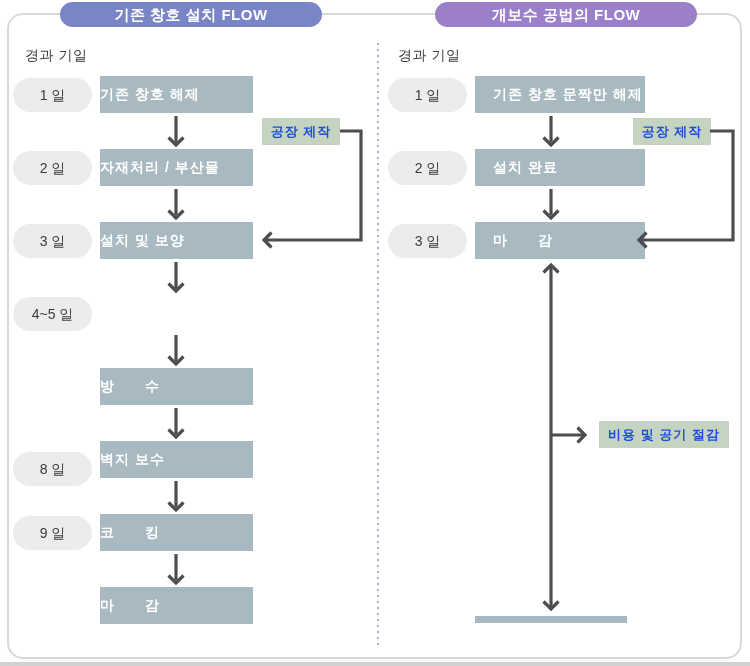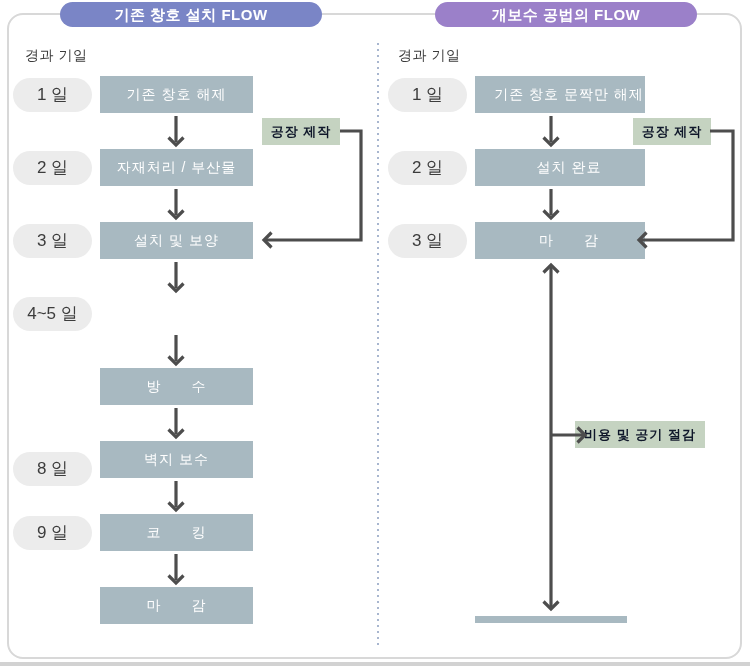--- a/index.html
+++ b/index.html
@@ -33,40 +33,40 @@
   .title-left{left:60px;background:var(--title-left);}
   .title-right{left:435px;background:var(--title-right);}
   .elapsed{
     position:absolute;top:47px;font-size:14px;color:#3b3b3b;letter-spacing:0.5px;
   }
   .elapsed.l{left:25px;}
   .elapsed.r{left:398px;}
   .day-pill{
     position:absolute;width:79px;height:34px;line-height:34px;
     border-radius:17px;background:var(--day-pill);
-    color:#3c3c3c;font-size:17px;text-align:center;
+    color:#3c3c3c;font-size:14px;text-align:center;
   }
   .day-pill.l{left:13px;}
   .day-pill.r{left:388px;}
   .step-box{
     position:absolute;height:37px;line-height:37px;
     background:var(--step-box);color:#ffffff;
-    font-size:14px;font-weight:normal;letter-spacing:1px;
-    text-align:center;white-space:pre;
+    font-size:14px;font-weight:bold;letter-spacing:1px;
+    white-space:pre;
   }
   .step-box.l{left:100px;width:153px;}
   .step-box.r{left:475px;width:152px;padding-left:18px;}
   .green-box{
     position:absolute;height:27px;line-height:27px;
-    background:var(--green-box);color:#0f172a;
+    background:var(--green-box);color:#1d4ed8;
     font-size:13px;font-weight:bold;letter-spacing:1px;text-align:center;
   }
   .factory-l{left:262px;top:118px;width:78px;}
   .factory-r{left:633px;top:118px;width:78px;}
-  .benefit{left:575px;top:421px;width:130px;}
+  .benefit{left:599px;top:421px;width:130px;}
   .end-bar{
     position:absolute;left:475px;top:616px;width:152px;height:7px;
     background:var(--step-box);
   }
   svg.overlay{position:absolute;left:0;top:0;pointer-events:none;}
   svg.overlay path{
     stroke:var(--arrow);stroke-width:3.2;fill:none;
     stroke-linecap:butt;stroke-linejoin:miter;
   }
 </style>

